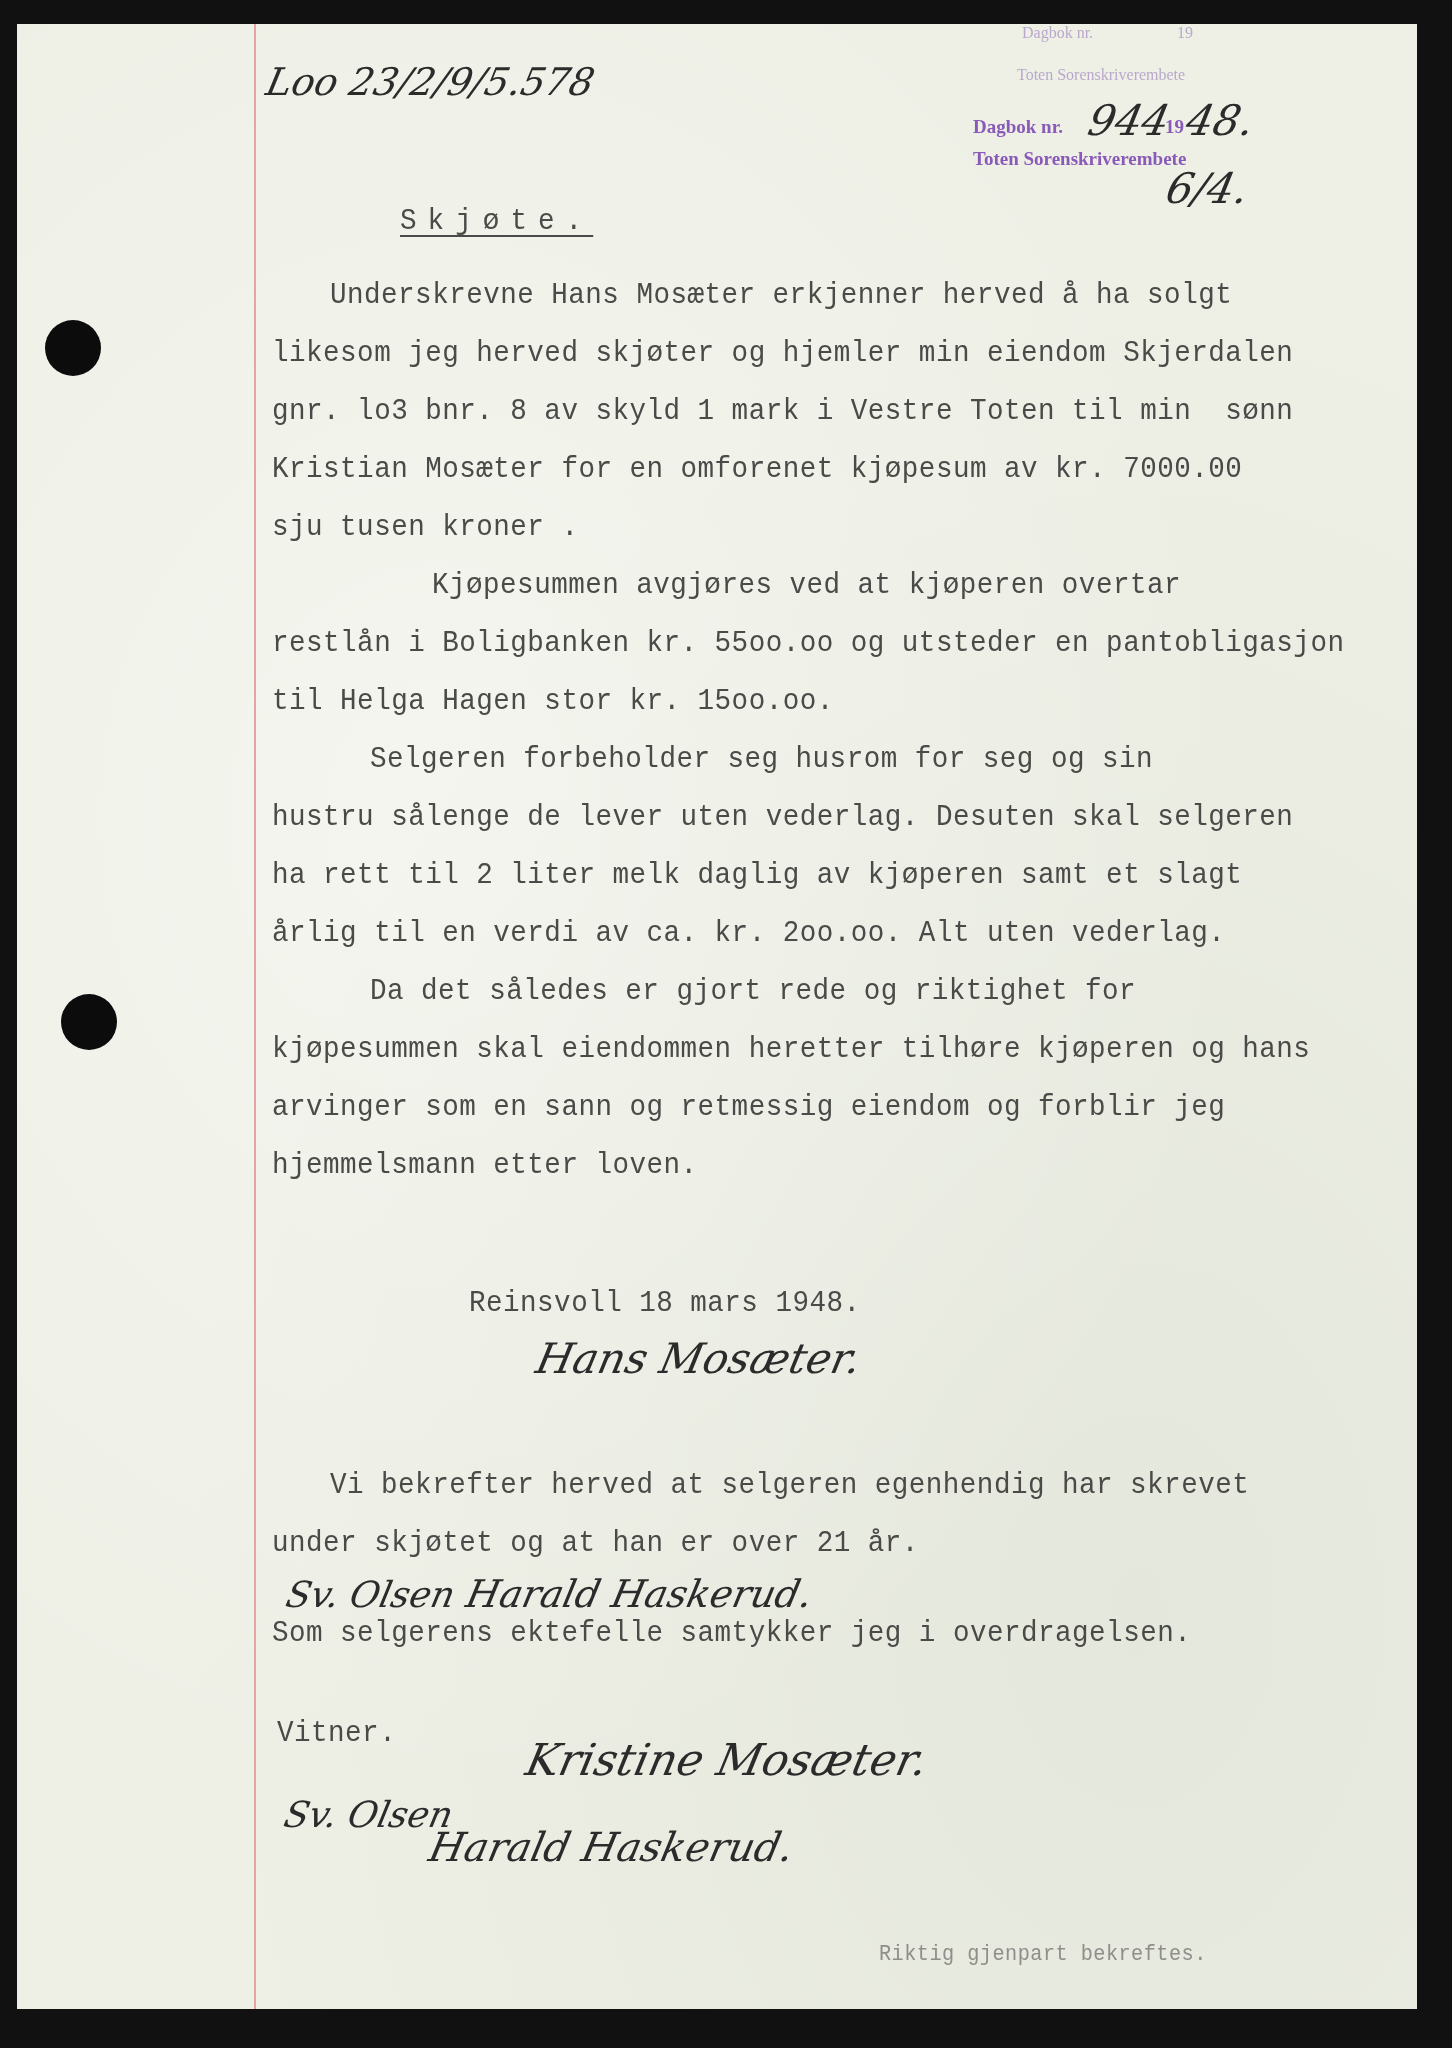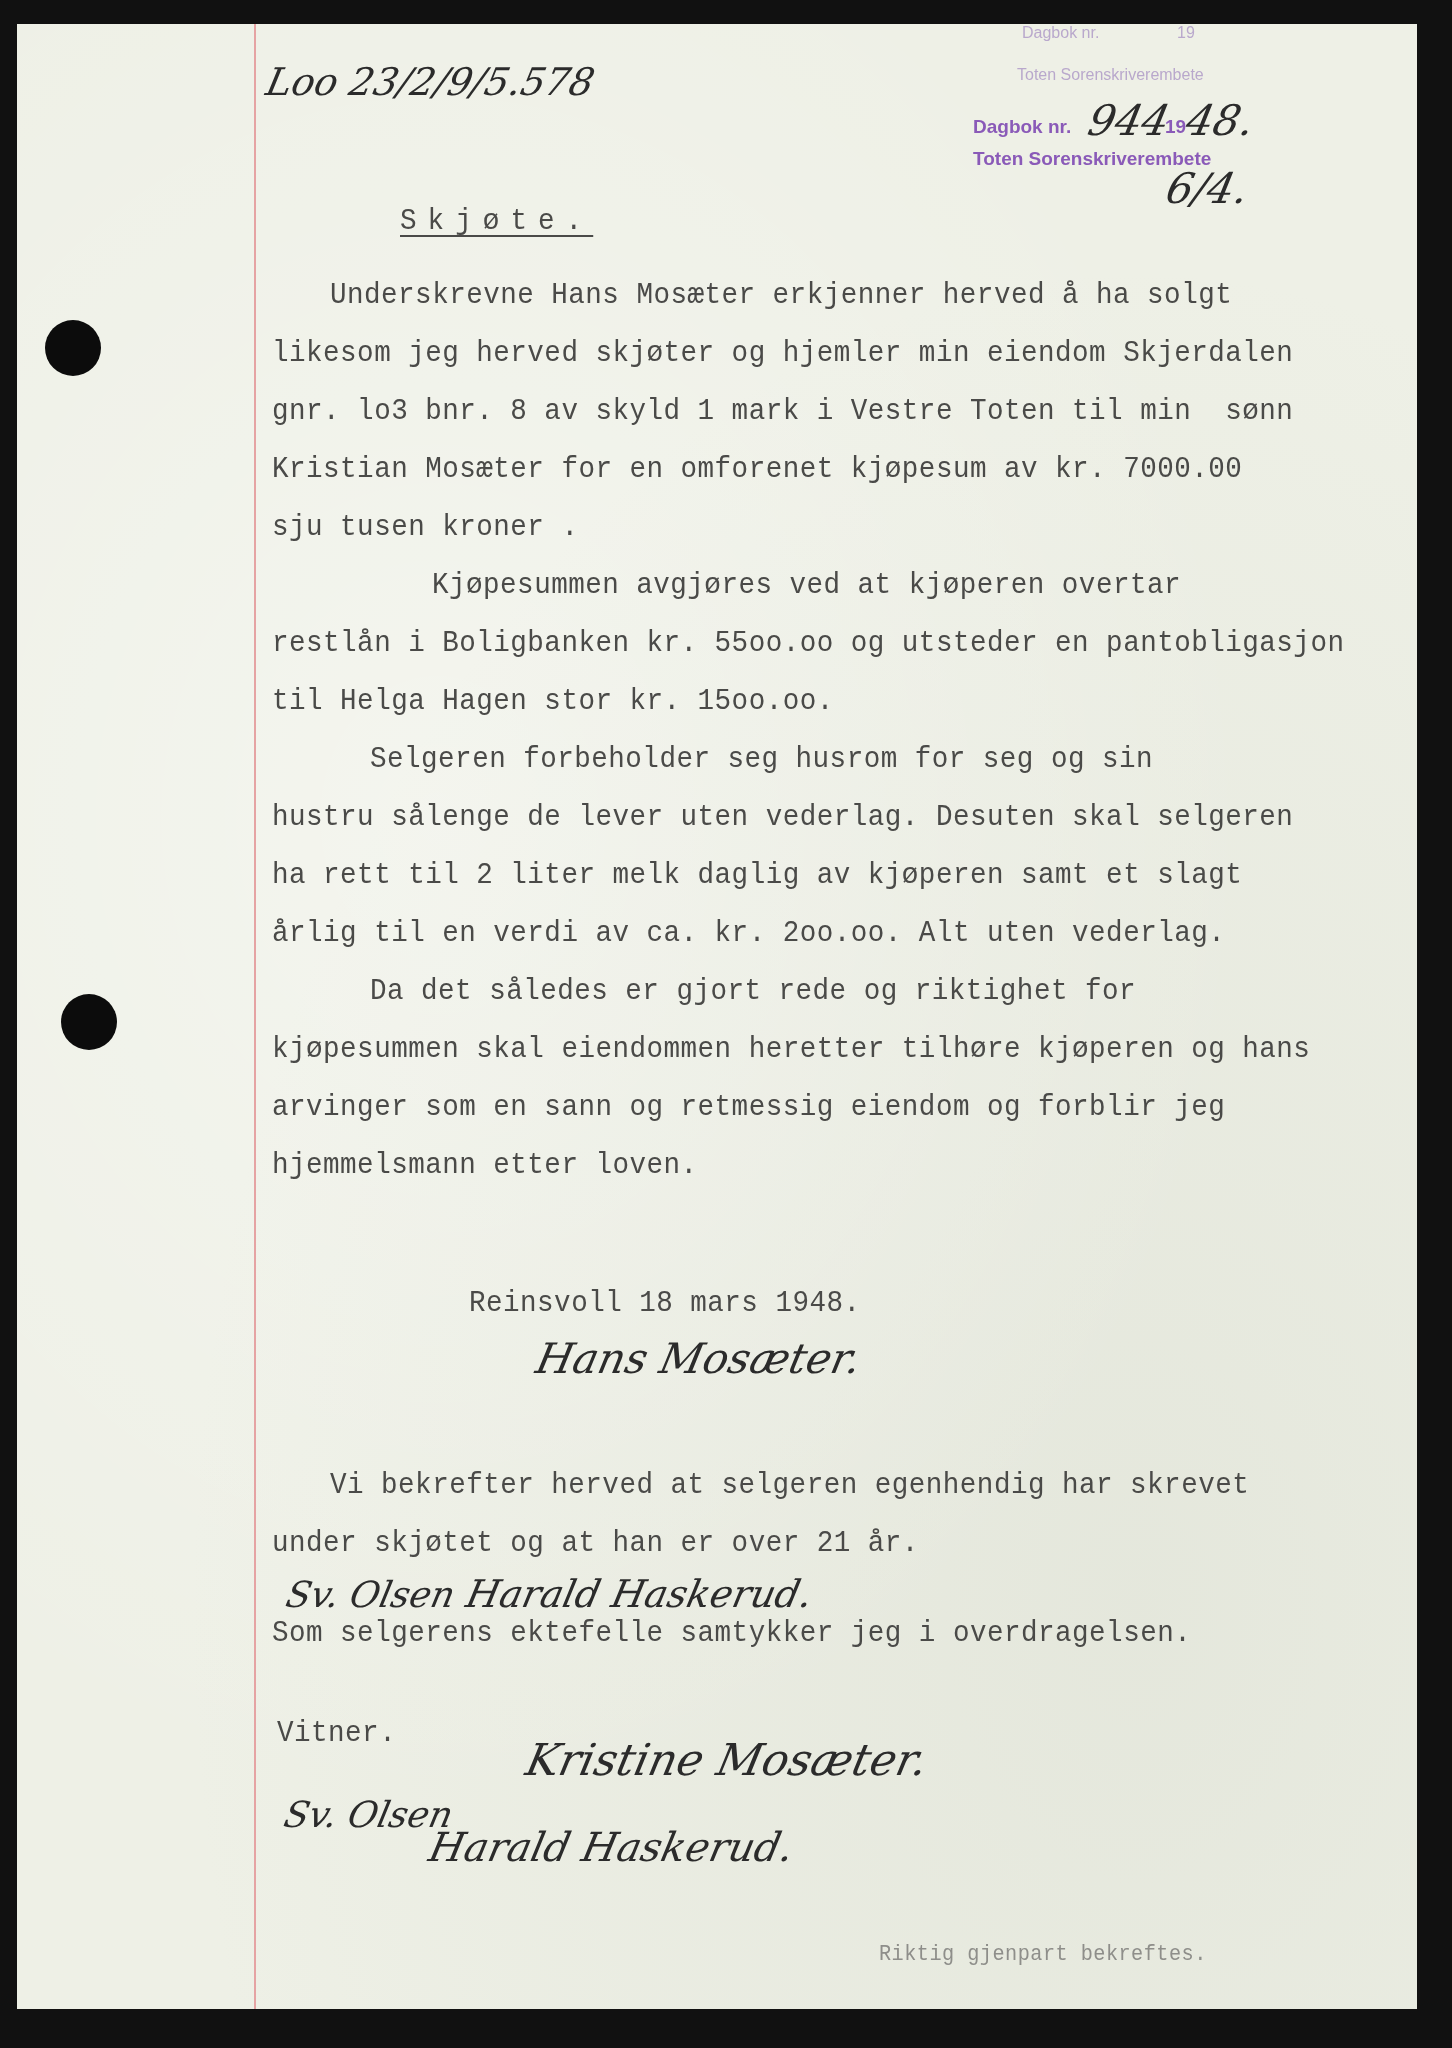--- a/index.html
+++ b/index.html
@@ -26,21 +26,21 @@
       font-size: 30px; letter-spacing: 0.5px; color: #4a4a48;
       transform: scaleX(0.92); transform-origin: left top;
     }
     .hand {
       position: absolute; white-space: pre;
       font-family: "DejaVu Serif", serif; font-style: italic;
       color: #2b2b2b; font-size: 40px; transform: skewX(-12deg);
     }
     .stamp {
       position: absolute; white-space: pre;
-      font-family: Liberation Sans, sans-serif; font-weight: bold;
+      font-family: Liberation Serif, serif; font-weight: bold;
       color: #8a5ab8; font-size: 19px;
     }
     .stamp.faint { color: #b9a8cc; font-weight: normal; }
     .title {
       text-decoration: underline; text-decoration-thickness: 2px; text-underline-offset: 6px;
       letter-spacing: 12px;
     }
     .faint-tw { color: #8e8e8a; }
   </style>
 </head>

